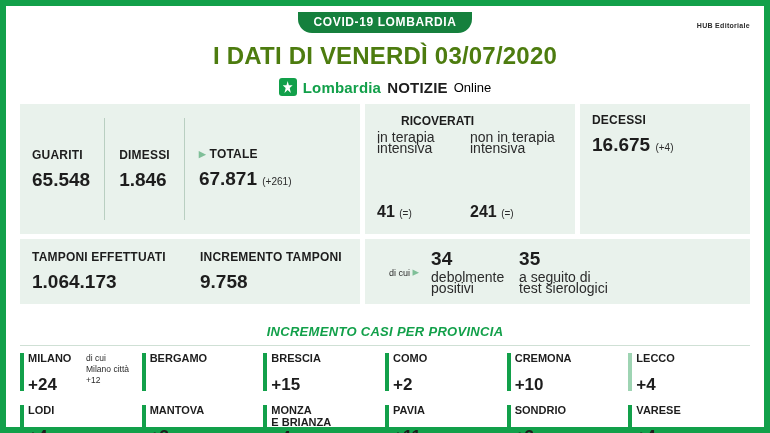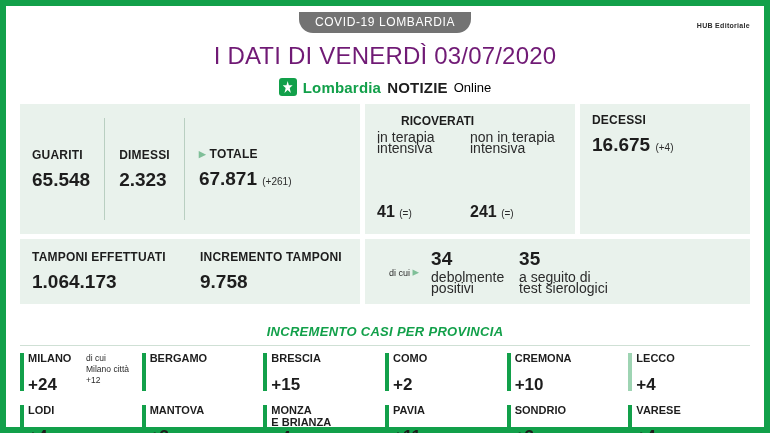--- a/index.html
+++ b/index.html
@@ -22,43 +22,43 @@
     background:#ffffff;
   }
   
   .header{
     position:relative;
     padding-top:4px;
     text-align:center;
   }
   .badge{
     display:inline-block;
-    background:#737373;
+    background:#15803d;
     color:#ffffff;
     font-size:12px;
-    font-weight:normal;
+    font-weight:bold;
     letter-spacing:.6px;
     padding:3px 16px 4px 16px;
     border-radius:0 0 14px 14px;
     position:relative;
     top:-4px;
   }
   .hub{
     position:absolute;
     right:8px;top:10px;
     font-size:7px;
     font-weight:bold;
     color:#2b2b2b;
     letter-spacing:.3px;
   }
   .title{
     margin-top:5px;
     font-size:24px;
-    font-weight:normal;
-    color:#701a75;
+    font-weight:bold;
+    color:#4d7c0f;
     letter-spacing:.2px;
   }
   .brandrow{
     margin-top:8px;
     display:flex;
     align-items:center;
     justify-content:center;
     gap:6px;
   }
   .brandmark{
@@ -213,21 +213,21 @@
     <div class="row1">
 
       <div class="panel p-left">
         <div class="col">
           <div class="lab">GUARITI</div>
           <div class="num">65.548</div>
         </div>
         <div class="sep"></div>
         <div class="col">
           <div class="lab">DIMESSI</div>
-          <div class="num">2.323</div>
+          <div class="num">1.846</div>
         </div>
         <div class="sep"></div>
         <div class="col">
           <div class="lab">
             <span class="arrow">▸</span><span>TOTALE</span>
           </div>
           <div class="num">
             <span>67.871</span>
             <span class="delta">(+261)</span>
           </div>

